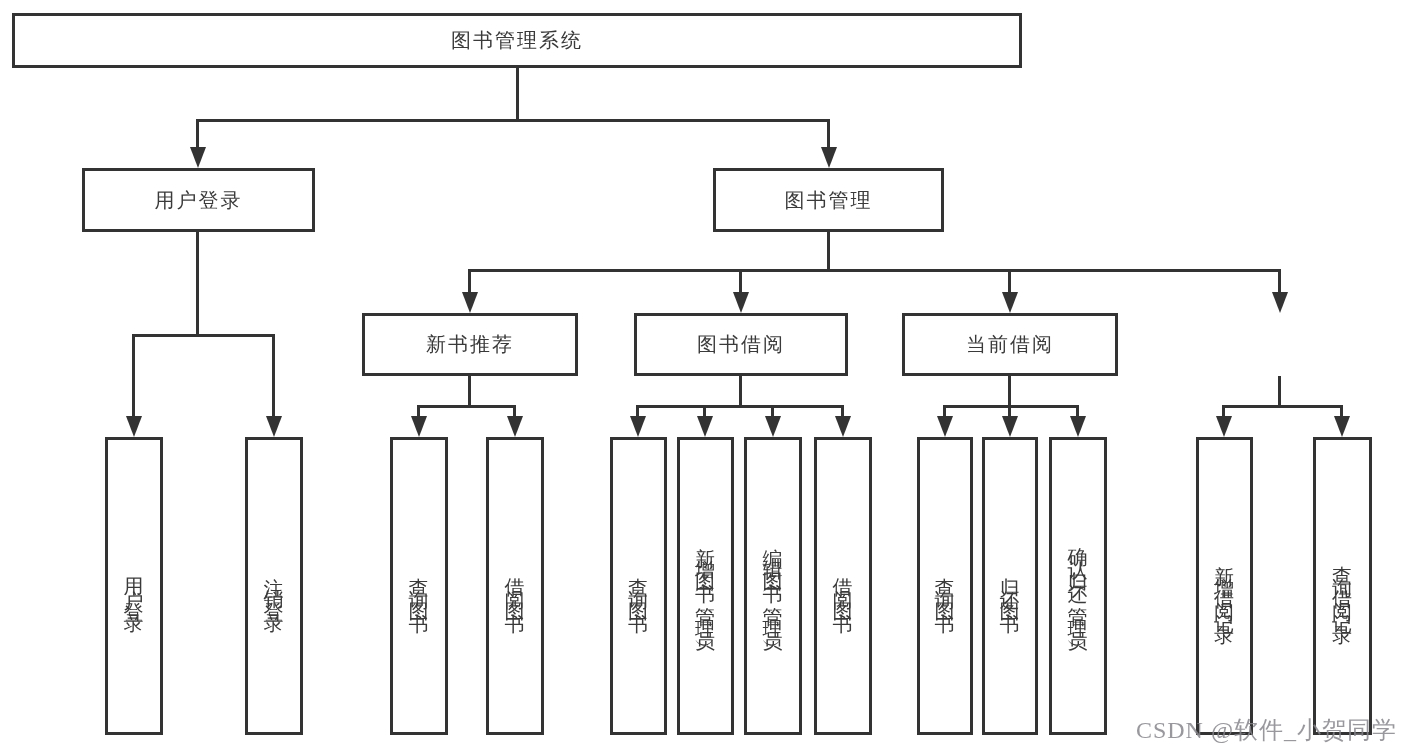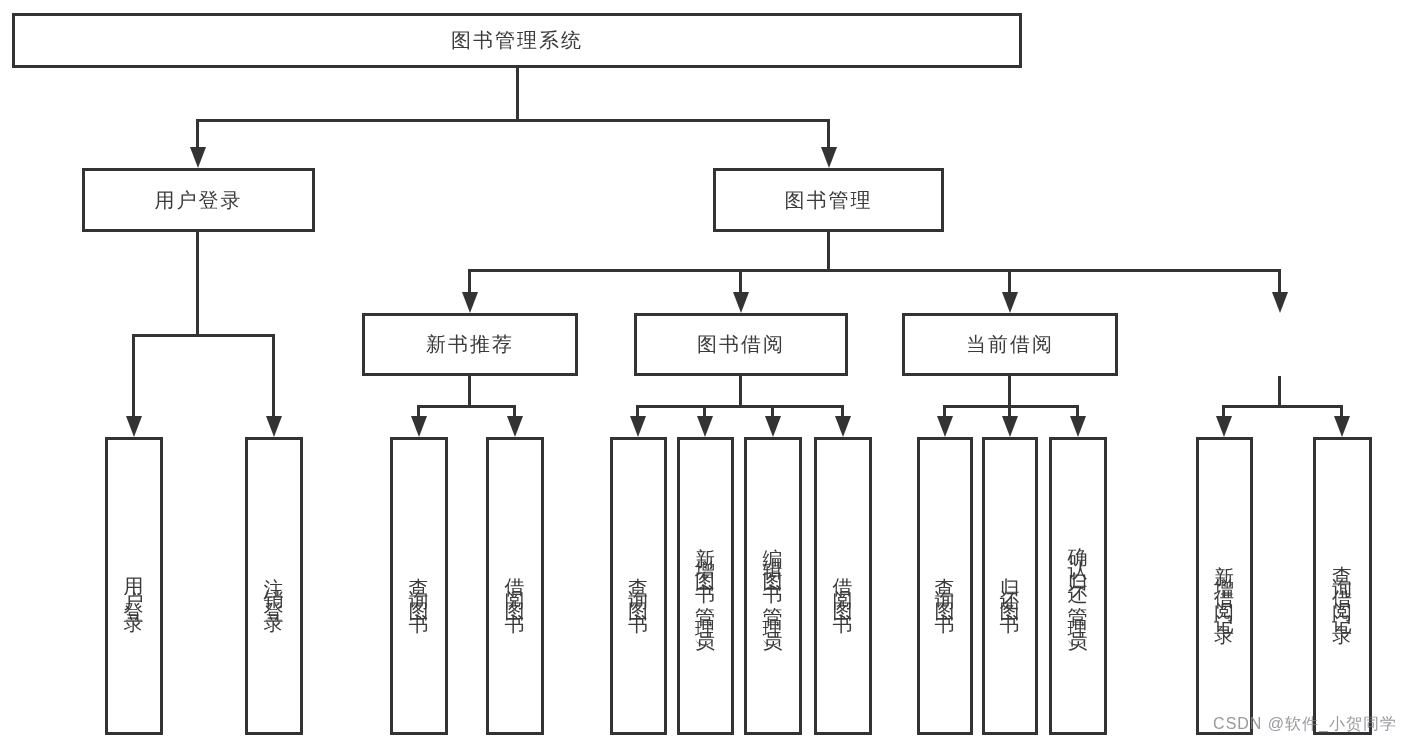--- a/index.html
+++ b/index.html
@@ -1,21 +1,21 @@
 <!DOCTYPE html>
 <html><head>
 <meta charset="utf-8">
 <style>
   html, body { margin: 0; padding: 0; background: #ffffff; }
   .canvas {
     position: relative;
     width: 1405px;
     height: 747px;
     background: #ffffff;
-    font-family: Liberation Sans, sans-serif;
+    font-family: Liberation Serif, serif;
     overflow: hidden;
   }
   .box {
     position: absolute;
     box-sizing: border-box;
     background: #ffffff;
     border: 3px solid #333333;
     display: flex;
     align-items: center;
     justify-content: center;
@@ -44,21 +44,21 @@
     width: 0; height: 0;
     border-left: 8px solid transparent;
     border-right: 8px solid transparent;
     border-top: 21px solid #333333;
     z-index: 1;
   }
   .watermark {
     position: absolute;
     right: 8px;
     top: 714px;
-    font-size: 16px;
+    font-size: 24px;
     color: rgba(134, 134, 140, 0.85);
     letter-spacing: 1px;
     z-index: 3;
   }
 </style>
 </head>
 <body>
 
 <div class="canvas">
 

